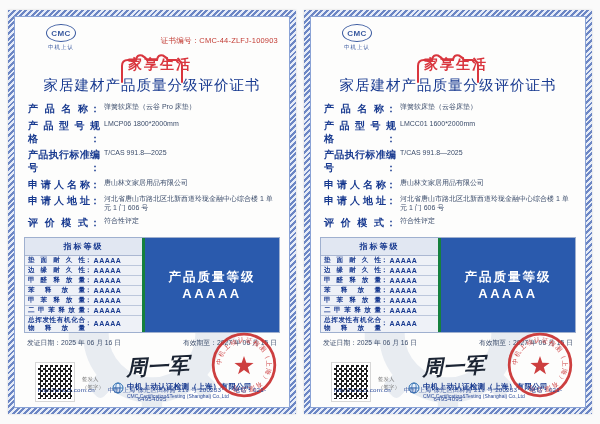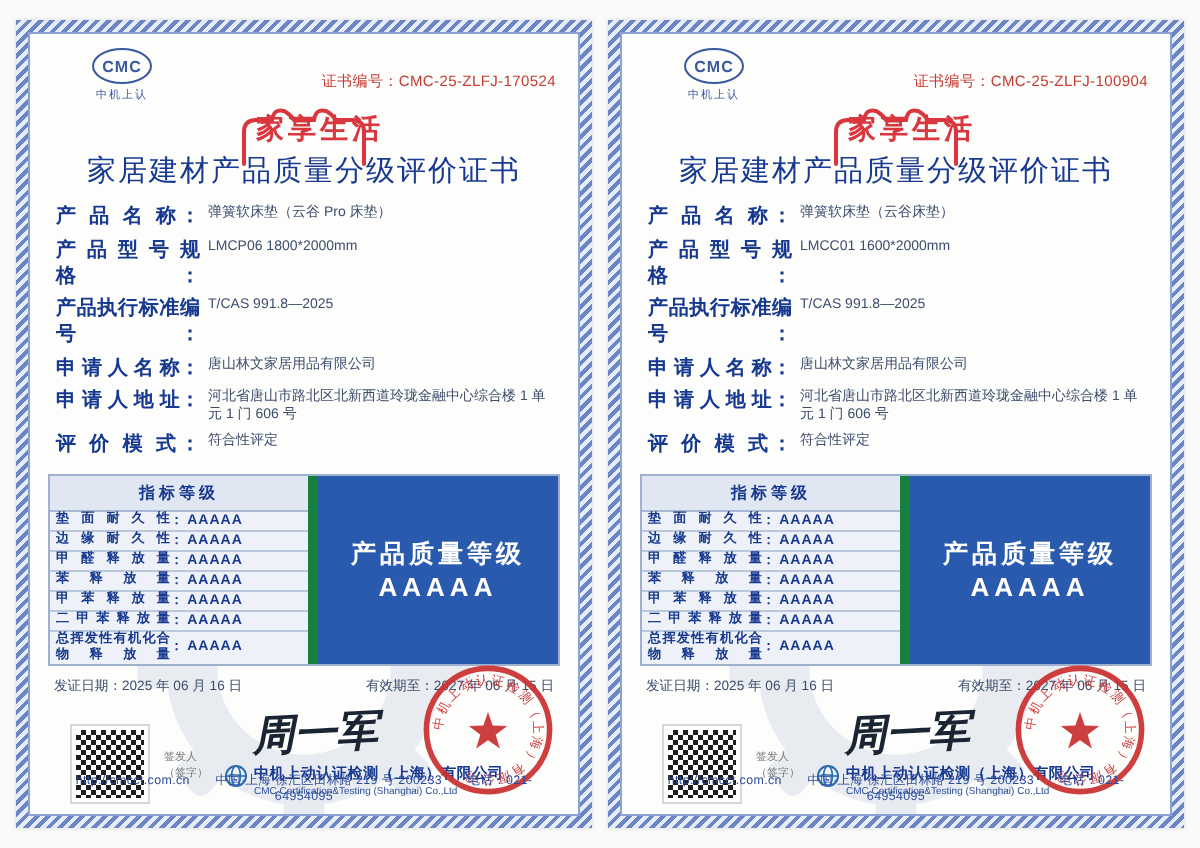--- a/index.html
+++ b/index.html
@@ -30,21 +30,21 @@
 
   .title { text-align:center; font-size:14.5px; font-weight:normal; color:#17398f; letter-spacing:1px; margin-top:5px; }
 
   .info { margin-top:7px; padding:0 4px; }
   .info-row { display:flex; margin-bottom:3.5px; line-height:1.3; }
   .lab { flex:none; display:inline-block; width:76px; font-size:10px; font-weight:bold; color:#17398f;
          text-align:justify; text-align-last:justify; padding-right:4px; }
   .val { flex:1; font-size:7px; color:#3c4d6b; }
 
   .grade-table { display:flex; margin-top:4px; border:1px solid #9fb0cf; height:114px; }
-  .t-left { width:134px; background:#eef1f7; display:flex; flex-direction:column; border-right:5px solid #15803d; }
+  .t-left { width:120px; background:#eef1f7; display:flex; flex-direction:column; border-right:3px solid #15803d; }
   .t-head { background:#e1e7f2; font-size:8px; font-weight:bold; color:#17398f; text-align:center;
             padding:3px 0; border-bottom:1px solid #aab7d2; letter-spacing:2px; }
   .t-row { display:flex; align-items:center; flex:1; border-bottom:1px solid #bcc7dc; padding:0 3px; }
   .t-row:last-child { border-bottom:none; }
   .t-lab { display:inline-block; width:57px; font-size:6.6px; font-weight:bold; color:#17398f;
            text-align:justify; text-align-last:justify; line-height:1.25; }
   .t-colon { font-size:6.6px; color:#17398f; font-weight:bold; }
   .t-val { font-size:7px; font-weight:bold; color:#17398f; letter-spacing:.5px; margin-left:2px; }
   .t-right { flex:1; background:#2a5aad; display:flex; flex-direction:column; align-items:center; justify-content:center; gap:0; }
   .g-title { color:#fff; font-size:12.5px; font-weight:bold; letter-spacing:2px; }
@@ -88,21 +88,21 @@
         </g>
         <circle cx="50" cy="50" r="33" fill="none" stroke="#b9c6da" stroke-width="15"></circle>
       </svg>
 
       <div class="cert-head">
         <div class="cmc-block">
           <div class="cmc-oval">CMC</div>
           <div class="cmc-sub">中机上认</div>
         </div>
         <div class="cert-no">
-          <span>证书编号：</span><span>CMC-25-ZLFJ-170524</span>
+          <span>证书编号：</span><span>CMC-44-ZLFJ-100903</span>
         </div>
       </div>
 
       <div class="brand">
         <svg width="92" height="34" viewBox="0 0 92 34">
           <path d="M16,31 V15 Q16,9 22,9 L30,9 Q31,3 36,4.5 Q39,6 41,9 L51,9 Q52,3 57,4.5 Q60,6 62,9 L70,9 Q76,9 76,15 V31" fill="none" stroke="#d9363e" stroke-width="2" stroke-linecap="round"></path>
         </svg>
         <div class="brand-text">家享生活</div>
       </div>
 
@@ -231,23 +231,20 @@
           <rect x="83" y="44" width="16" height="12" rx="3" transform="rotate(45 50 50)"></rect>
         </g>
         <circle cx="50" cy="50" r="33" fill="none" stroke="#b9c6da" stroke-width="15"></circle>
       </svg>
 
       <div class="cert-head">
         <div class="cmc-block">
           <div class="cmc-oval">CMC</div>
           <div class="cmc-sub">中机上认</div>
         </div>
-        <div class="cert-no">
-          <span>证书编号：</span><span>CMC-25-ZLFJ-100904</span>
-        </div>
       </div>
 
       <div class="brand">
         <svg width="92" height="34" viewBox="0 0 92 34">
           <path d="M16,31 V15 Q16,9 22,9 L30,9 Q31,3 36,4.5 Q39,6 41,9 L51,9 Q52,3 57,4.5 Q60,6 62,9 L70,9 Q76,9 76,15 V31" fill="none" stroke="#d9363e" stroke-width="2" stroke-linecap="round"></path>
         </svg>
         <div class="brand-text">家享生活</div>
       </div>
 
       <div class="title">家居建材产品质量分级评价证书</div>

